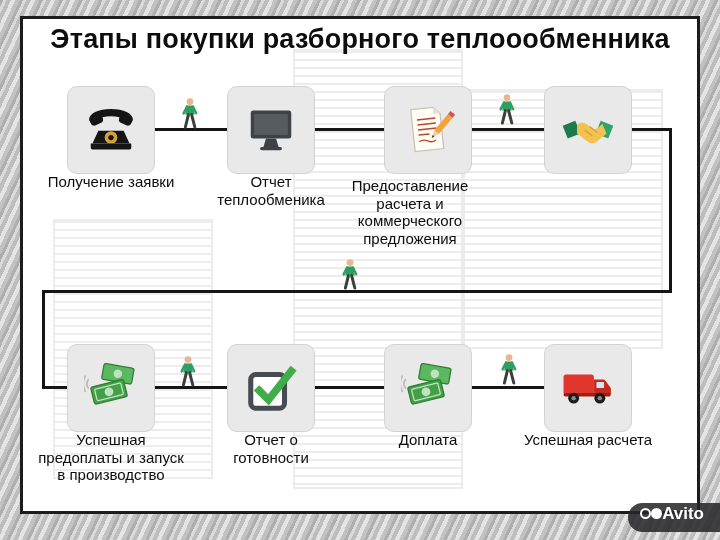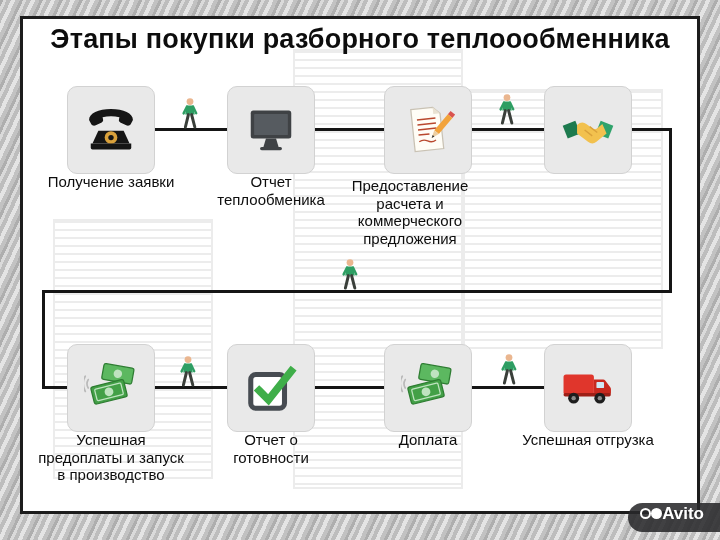--- a/index.html
+++ b/index.html
@@ -176,21 +176,21 @@
   <div class="steplabel" style="left:335px;top:177px;width:150px;">Предоставление
 расчета и
 коммерческого
 предложения</div>
   <div class="steplabel" style="left:21px;top:431px;width:180px;">Успешная
 предоплаты и запуск
 в производство</div>
   <div class="steplabel" style="left:211px;top:431px;width:120px;">Отчет о
 готовности</div>
   <div class="steplabel" style="left:358px;top:431px;width:140px;">Доплата</div>
-  <div class="steplabel" style="left:498px;top:431px;width:180px;">Успешная отгрузка</div>
+  <div class="steplabel" style="left:498px;top:431px;width:180px;">Успешная расчета</div>
 
   <svg class="person" style="left:179px;top:97px;" viewBox="0 0 22 32">
     <circle cx="11" cy="4.6" r="3.4" fill="#eab68f"></circle>
     <path d="M7.6 8.6 h6.8 l1.4 9 H6.2 z" fill="#2e9e63"></path>
     <path d="M8 9.6 L4.6 16.4" stroke="#2e9e63" stroke-width="2.4" stroke-linecap="round"></path>
     <path d="M14 9.6 l3.2 6.6" stroke="#2e9e63" stroke-width="2.4" stroke-linecap="round"></path>
     <path d="M9.4 17.6 L6.4 30" stroke="#3a3f3a" stroke-width="3" stroke-linecap="round"></path>
     <path d="M12.6 17.6 L15.8 30" stroke="#3a3f3a" stroke-width="3" stroke-linecap="round"></path>
   </svg>
   <svg class="person" style="left:496px;top:93px;" viewBox="0 0 22 32">

